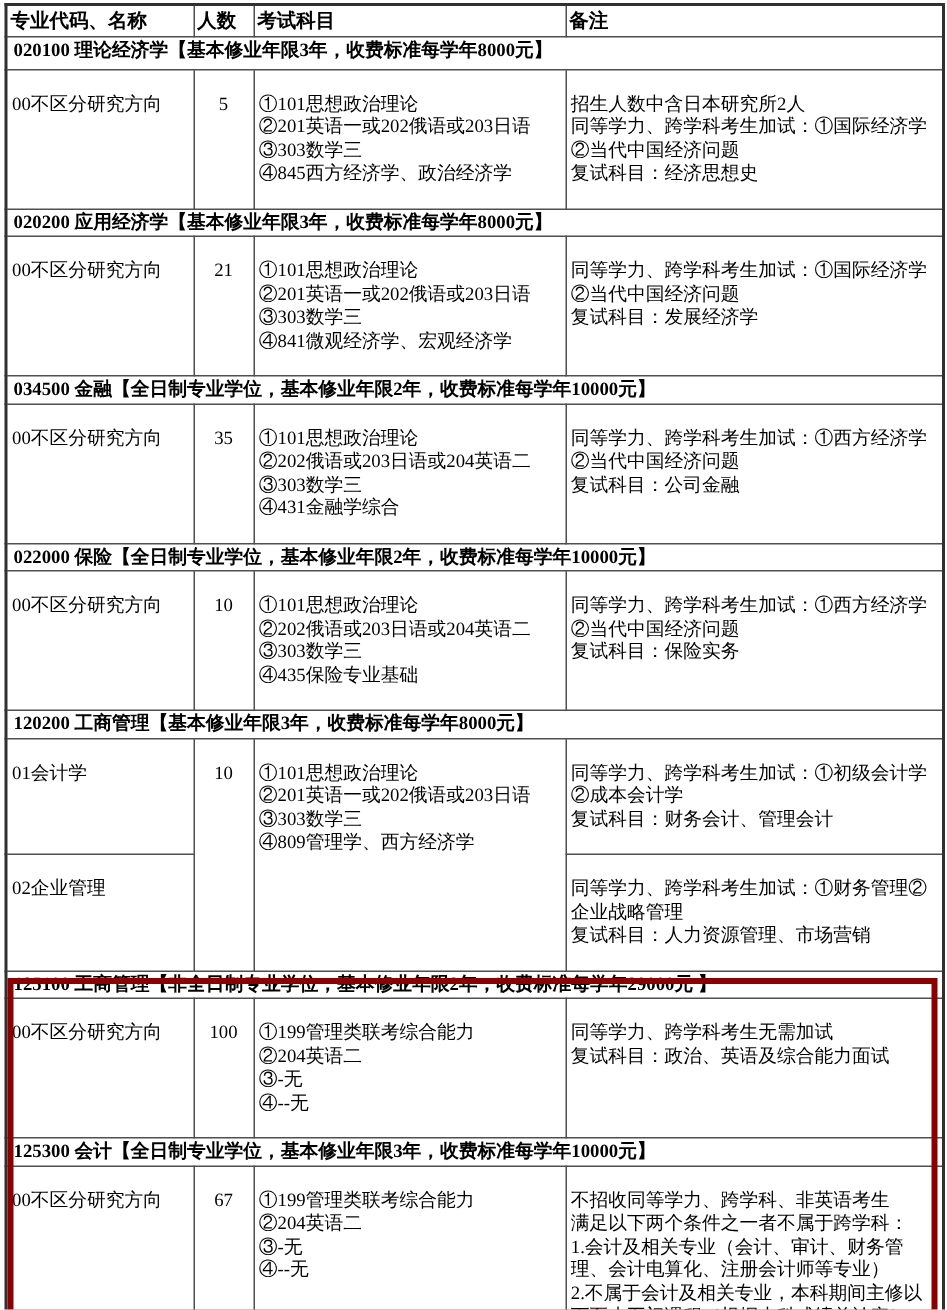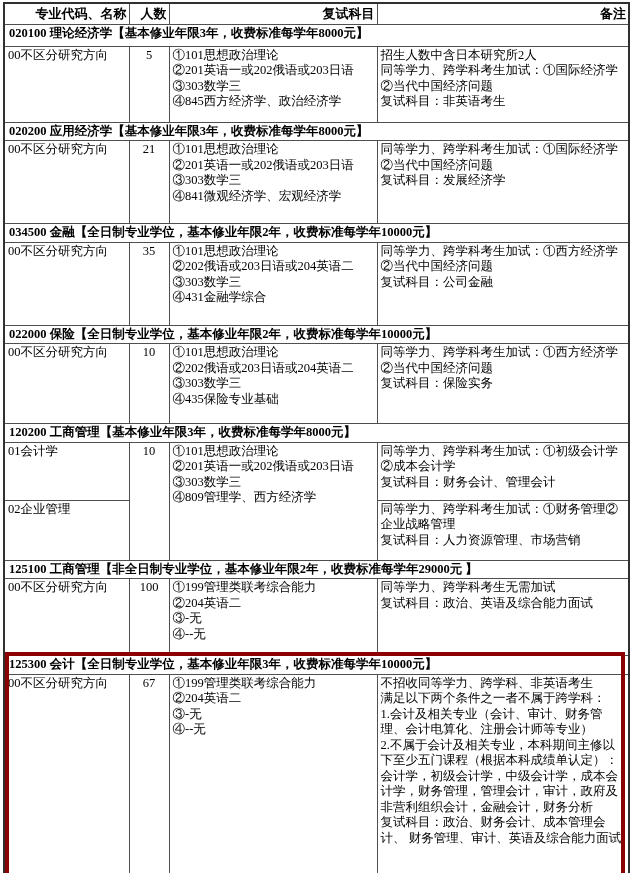--- a/index.html
+++ b/index.html
@@ -9,26 +9,26 @@
     overflow:hidden;
   }
   table.adm{
     border-collapse:collapse;table-layout:fixed;
     width:625px;margin:2px 0 0 3px;
     border:2px solid #303030;
   }
   .adm th,.adm td{
     border:1px solid #4f4f4f;
     vertical-align:top;
-    padding:1px 3px;
+    padding:15px 3px;
     font-size:12.5px;line-height:15.5px;
     overflow:hidden;
   }
   .adm th{
-    font-weight:bold;text-align:right;font-size:13px;
+    font-weight:bold;text-align:left;font-size:13px;
     padding:2px 2px;
   }
   tr.sec td{font-weight:bold;padding:1px 4px;white-space:nowrap;}
   td.c2{text-align:center;}
   td.c3,td.c4{white-space:pre-line;margin-left:36px;}
   tr.hHead{height:19px;}
   tr.hSec1{height:22px;}
   tr.hSec{height:18px;}
   tr.h76{height:76px;}
   tr.h83{height:83px;}
@@ -52,39 +52,39 @@
   <colgroup>
     <col style="width:125px">
       <col style="width:40px">
       <col style="width:208px">
       <col style="width:252px">
   </colgroup>
   <thead>
     <tr class="hHead">
       <th>专业代码、名称</th>
       <th>人数</th>
-      <th>复试科目</th>
+      <th>考试科目</th>
       <th>备注</th>
     </tr>
   </thead>
   <tbody>
 
     <tr class="sec hSec1">
       <td colspan="4">020100 理论经济学【基本修业年限3年，收费标准每学年8000元】</td>
     </tr>
     <tr class="h76">
       <td class="c1">00不区分研究方向</td>
       <td class="c2">5</td>
       <td class="c3">①101思想政治理论
 ②201英语一或202俄语或203日语
 ③303数学三
 ④845西方经济学、政治经济学</td>
       <td class="c4">招生人数中含日本研究所2人
 同等学力、跨学科考生加试：①国际经济学②当代中国经济问题
-复试科目：非英语考生</td>
+复试科目：经济思想史</td>
     </tr>
 
     <tr class="sec hSec">
       <td colspan="4">020200 应用经济学【基本修业年限3年，收费标准每学年8000元】</td>
     </tr>
     <tr class="h83">
       <td class="c1">00不区分研究方向</td>
       <td class="c2">21</td>
       <td class="c3">①101思想政治理论
 ②201英语一或202俄语或203日语

